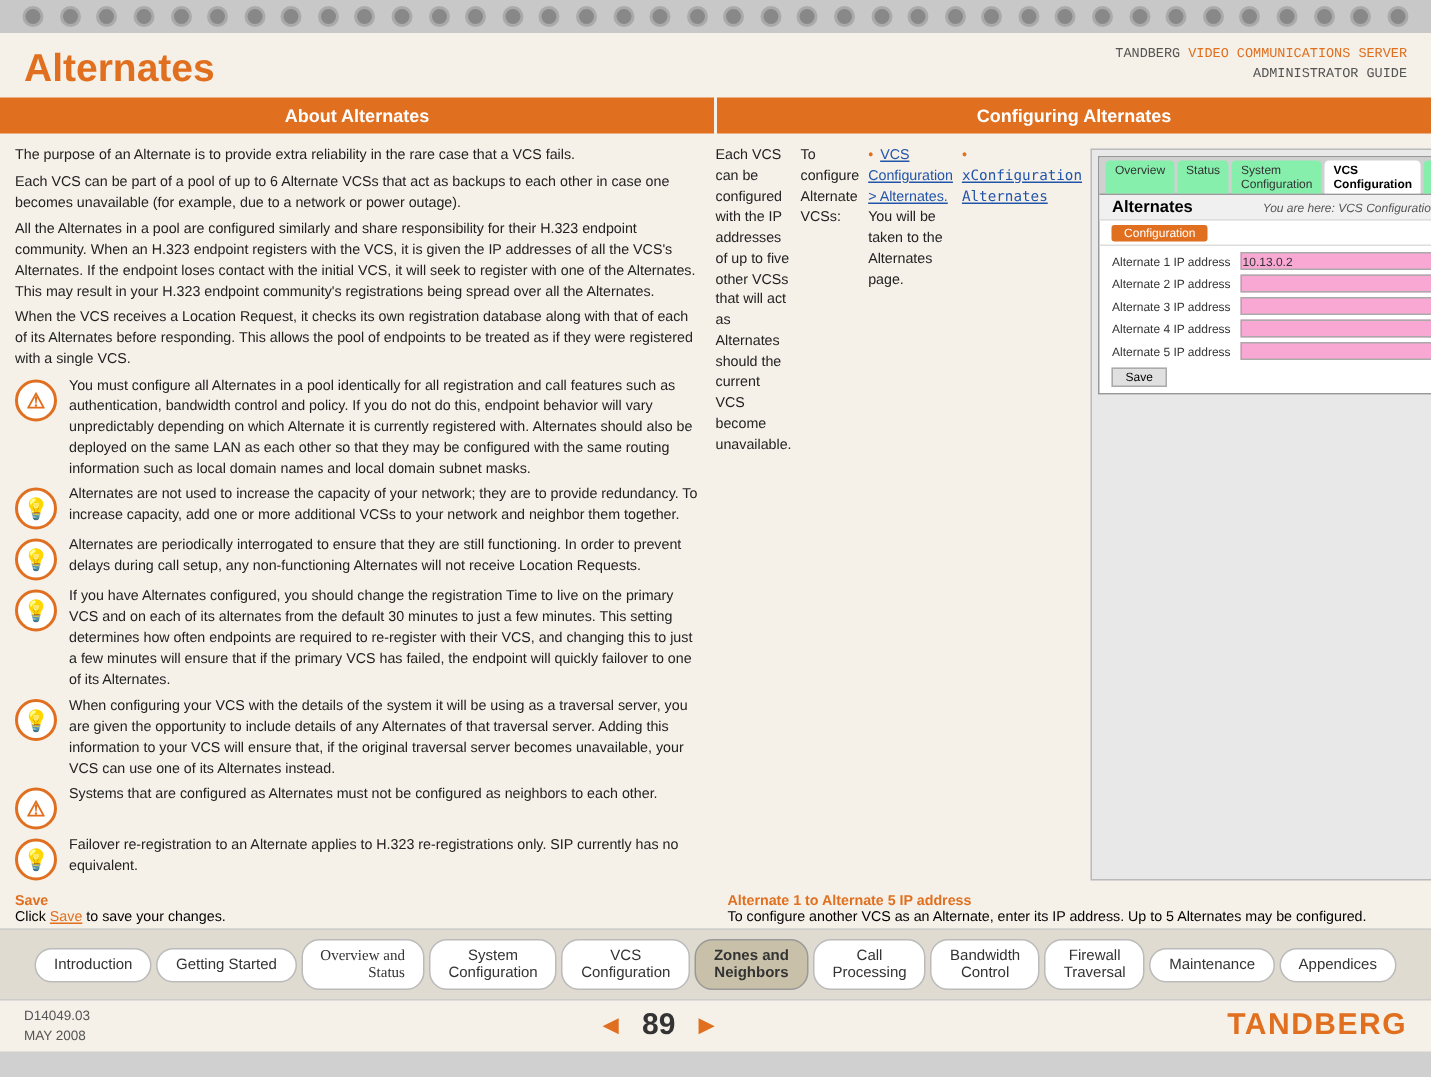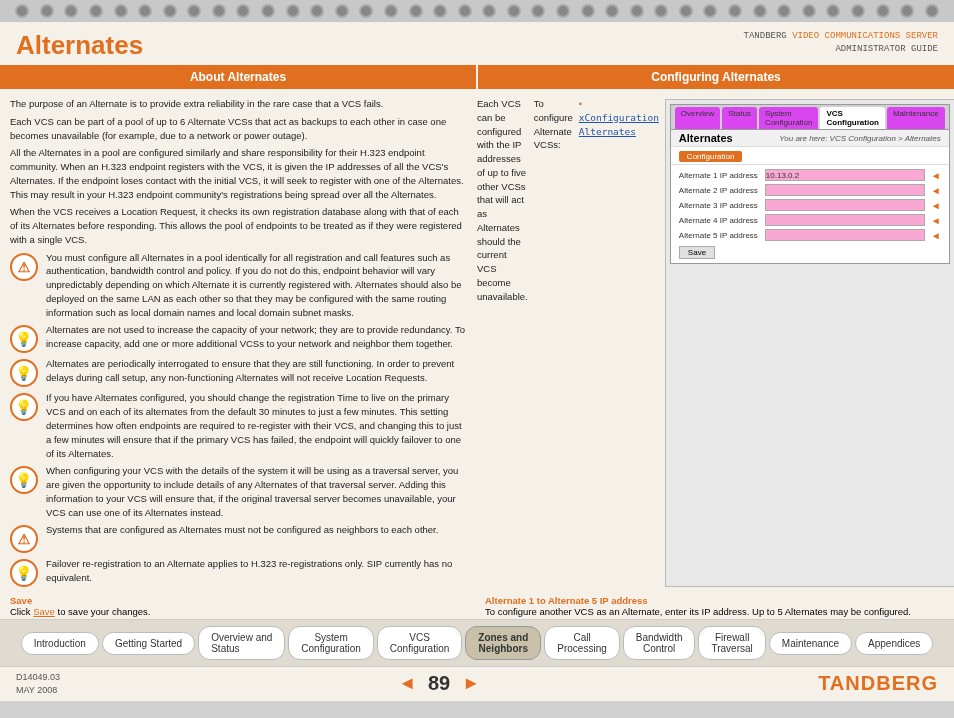--- a/index.html
+++ b/index.html
@@ -157,21 +157,21 @@
     .ss-tabs-bar {
       background: #d0d0d0;
       display: flex;
       gap: 2px;
       padding: 2px 4px 0 4px;
       font-size: 8px;
       border-bottom: 1px solid #999;
     }
     .ss-tab {
       padding: 2px 6px;
-      background: #d946ef;
+      background: #86efac;
       border-radius: 3px 3px 0 0;
       color: #333;
       cursor: pointer;
     }
     .ss-tab.active {
       background: white;
       font-weight: bold;
       color: #000;
     }
     .ss-heading-row {
@@ -461,20 +461,26 @@
         <div class="text-block">Failover re-registration to an Alternate applies to H.323 re-registrations only. SIP currently has no equivalent.</div>
       </div>
 
     </div>
 
     <div class="right-col">
 
       <div class="text-block">Each VCS can be configured with the IP addresses of up to five other VCSs that will act as Alternates should the current VCS become unavailable.</div>
       <div class="text-block">To configure Alternate VCSs:</div>
 
+      <div class="text-block">
+        <span class="bullet">•</span>
+        <a class="orange-link" href="#">VCS Configuration &gt; Alternates.</a>
+        <br>
+        <span>You will be taken to the Alternates page.</span>
+      </div>
 
       <div class="text-block">
         <span class="bullet">•</span>
         <a class="mono-link" href="#">xConfiguration Alternates</a>
       </div>
 
       <div class="screenshot-area">
         <div class="screenshot-inner">
 
           <div class="ss-tabs-bar">
@@ -535,21 +541,21 @@
     </div>
     <div class="bottom-info-right">
       <div class="heading">Alternate 1 to Alternate 5 IP address</div>
       <div>To configure another VCS as an Alternate, enter its IP address. Up to 5 Alternates may be configured.</div>
     </div>
   </div>
 
   <div class="nav-bar">
     <div class="nav-item">Introduction</div>
     <div class="nav-item">Getting Started</div>
-    <div class="nav-item" style="white-space:pre-line; text-align:left;">Overview and
+    <div class="nav-item" style="white-space:pre-line; text-align:right;font-family:Liberation Serif, serif;">Overview and
 Status</div>
     <div class="nav-item" style="white-space:pre-line; text-align:center;">System
 Configuration</div>
     <div class="nav-item" style="white-space:pre-line; text-align:center;">VCS
 Configuration</div>
     <div class="nav-item active" style="white-space:pre-line; text-align:center;">Zones and
 Neighbors</div>
     <div class="nav-item" style="white-space:pre-line; text-align:center;">Call
 Processing</div>
     <div class="nav-item" style="white-space:pre-line; text-align:center;">Bandwidth

